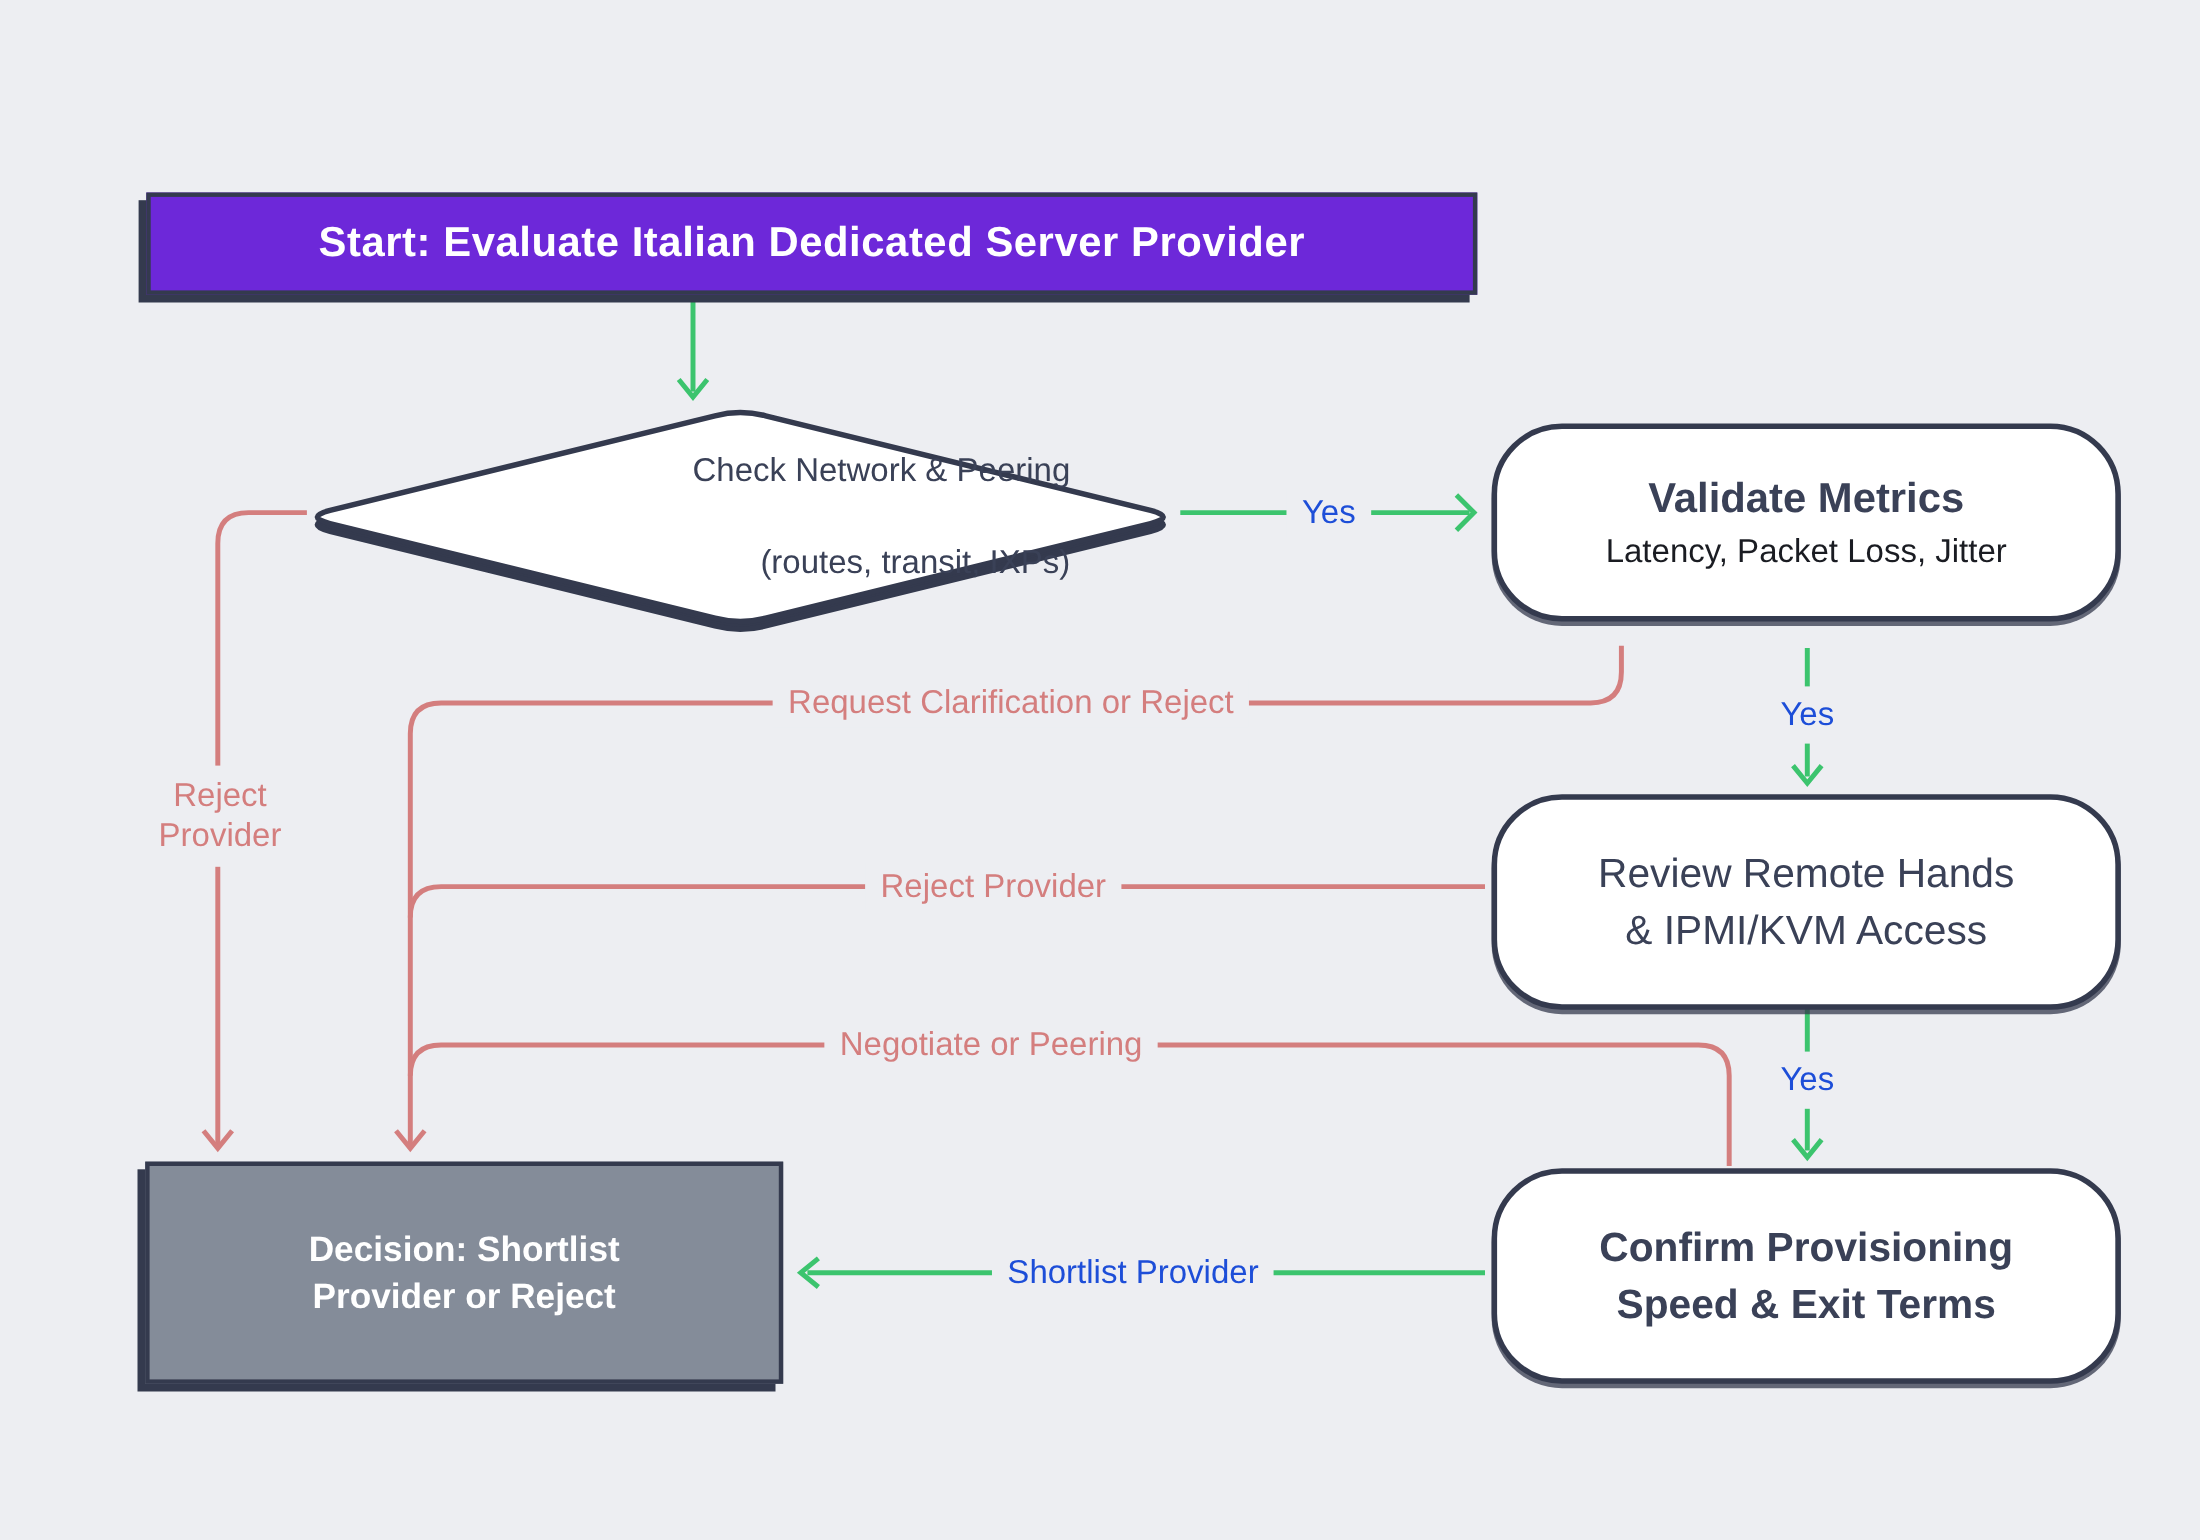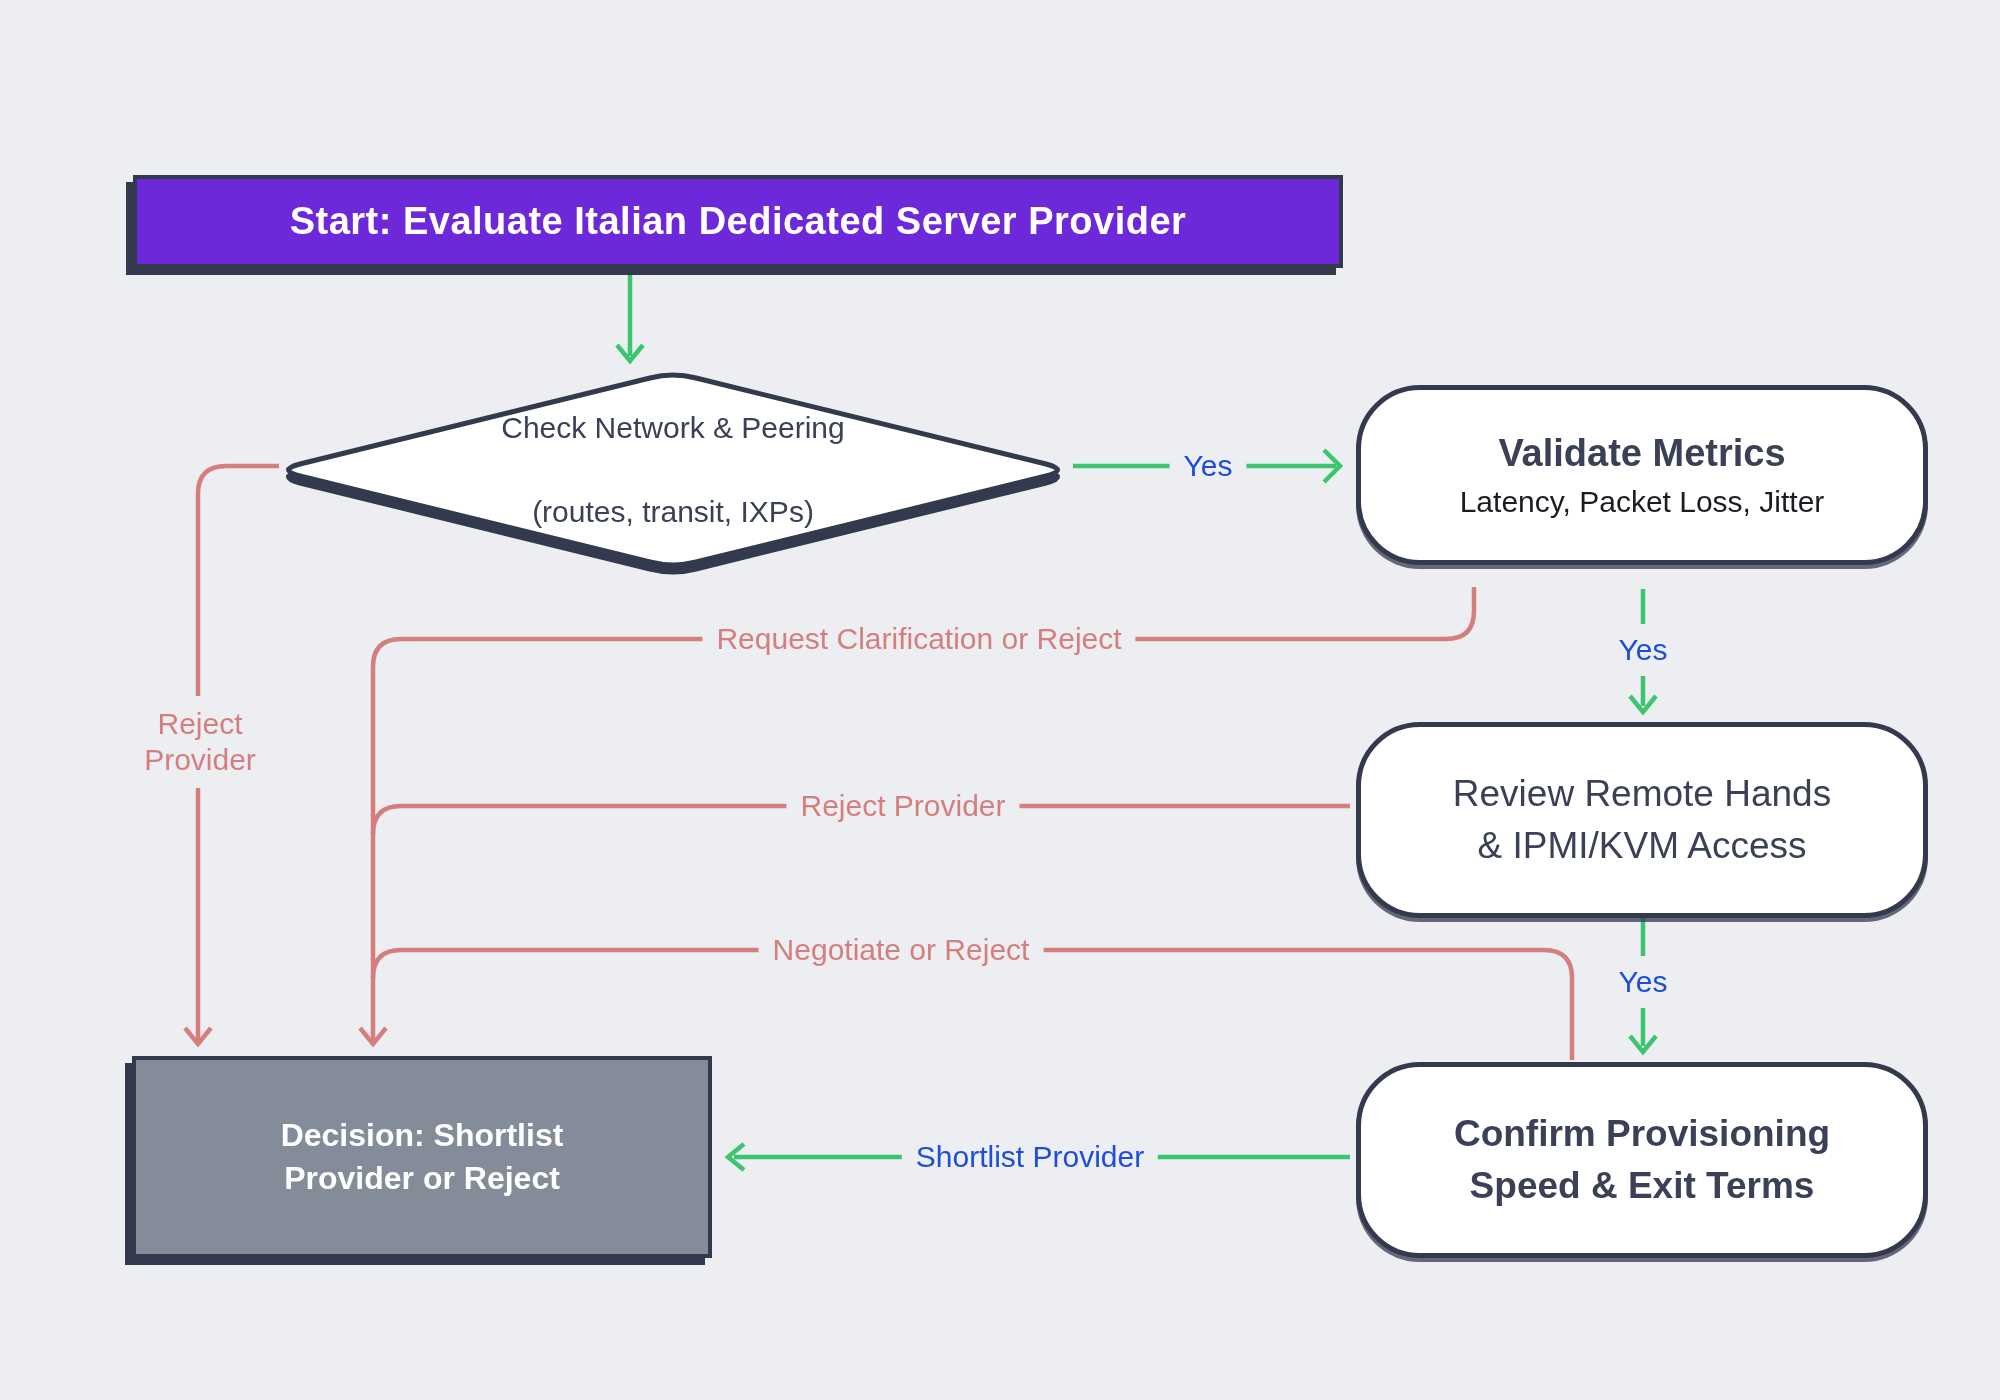--- a/index.html
+++ b/index.html
@@ -37,21 +37,21 @@
     color: #3a4157;
   }
   .validate-box { left: 1356px; top: 385px; width: 572px; height: 180px; }
   .validate-box .title { font-size: 38px; font-weight: bold; margin-bottom: 10px; }
   .validate-box .subtitle { font-size: 30px; color: #1a1c22; font-weight: normal; }
   .review-box  { left: 1356px; top: 722px;  width: 572px; height: 196px; font-size: 37px; font-weight: normal; line-height: 1.4; }
   .confirm-box { left: 1356px; top: 1062px; width: 572px; height: 196px; font-size: 37px; font-weight: bold; line-height: 1.4; }
 
   .diamond-text {
     position: absolute; left: 373px; top: 370px; width: 600px; height: 200px;
-    display: flex; flex-direction: column; align-items: center; justify-content: center;
+    display: flex; flex-direction: column; align-items: flex-end; justify-content: center;
     color: #3a4157; font-size: 30px; line-height: 1.35; text-align: center; gap: 44px;
   }
 
   .elabel {
     position: absolute; transform: translate(-50%, -50%);
     background: #edeef2; white-space: nowrap;
     font-size: 30px; padding: 4px 14px; text-align: center; line-height: 1.2;
   }
   .elabel.green-text { color: #1d4ed8; }
   .elabel.red-text   { color: #d47e7e; }
@@ -136,20 +136,20 @@
     <span>Provider or Reject</span>
   </div>
 
   <div class="elabel green-text lbl-yes1">Yes</div>
   <div class="elabel green-text lbl-yes2">Yes</div>
   <div class="elabel green-text lbl-yes3">Yes</div>
   <div class="elabel green-text lbl-shortlist">Shortlist Provider</div>
 
   <div class="elabel red-text lbl-request">Request Clarification or Reject</div>
   <div class="elabel red-text lbl-rejmid">Reject Provider</div>
-  <div class="elabel red-text lbl-negotiate">Negotiate or Reject</div>
+  <div class="elabel red-text lbl-negotiate">Negotiate or Peering</div>
 
   <div class="elabel red-text lbl-rejleft">
     <div>Reject</div>
     <div>Provider</div>
   </div>
 
 </div>
 
 </body></html>

